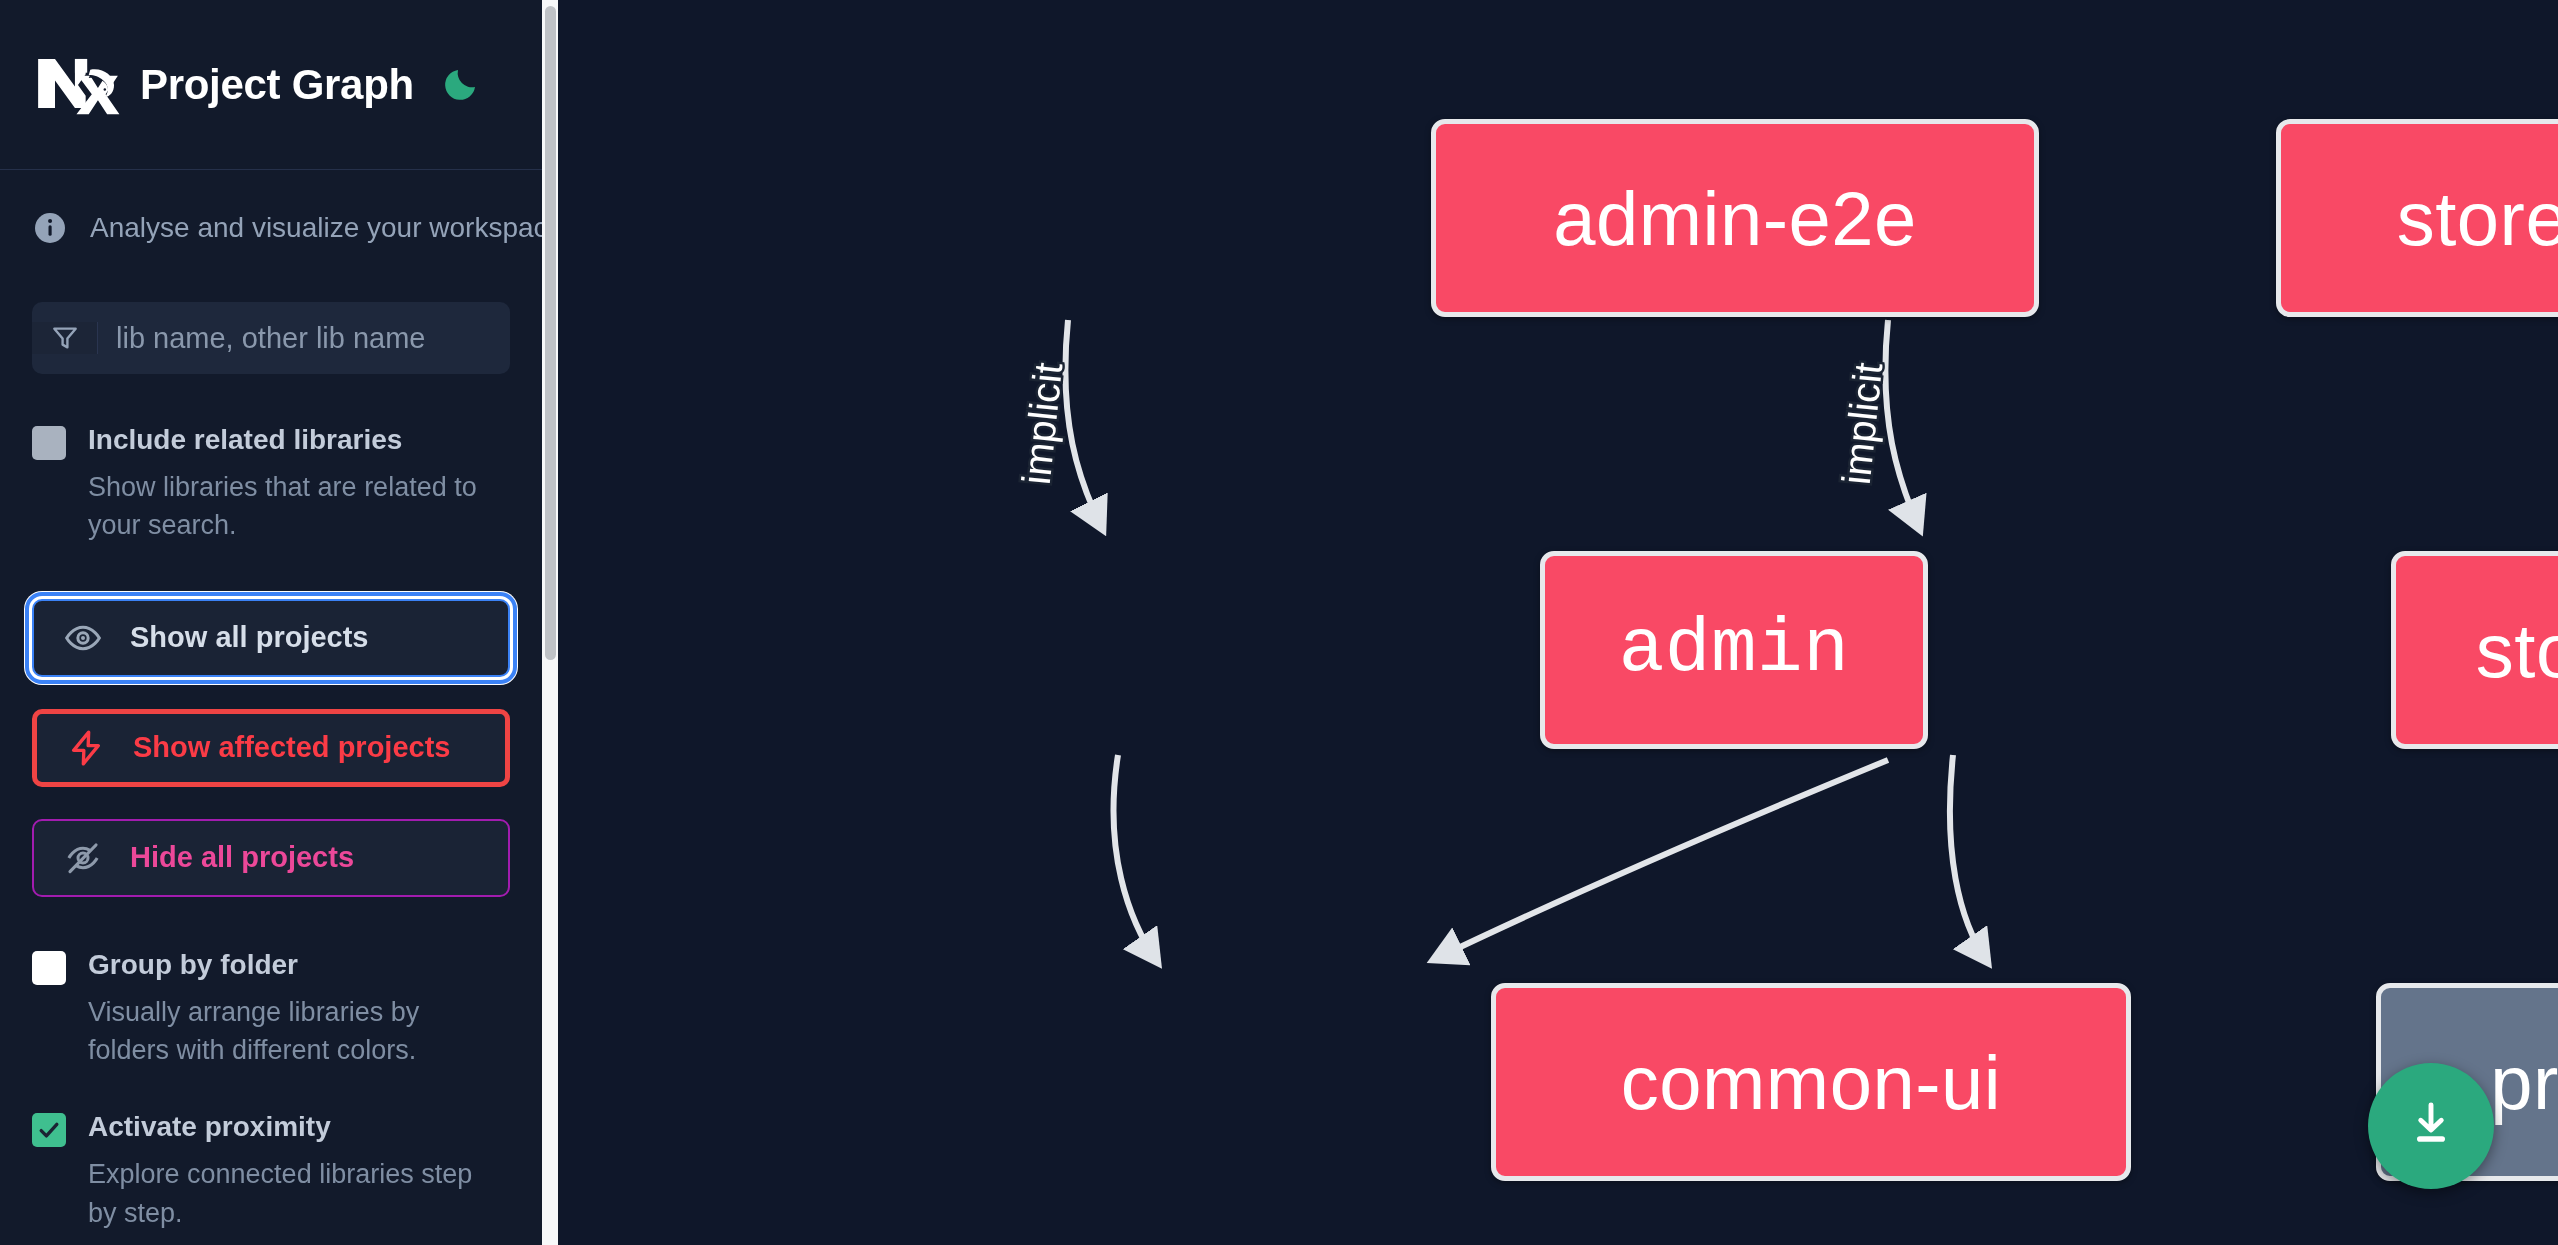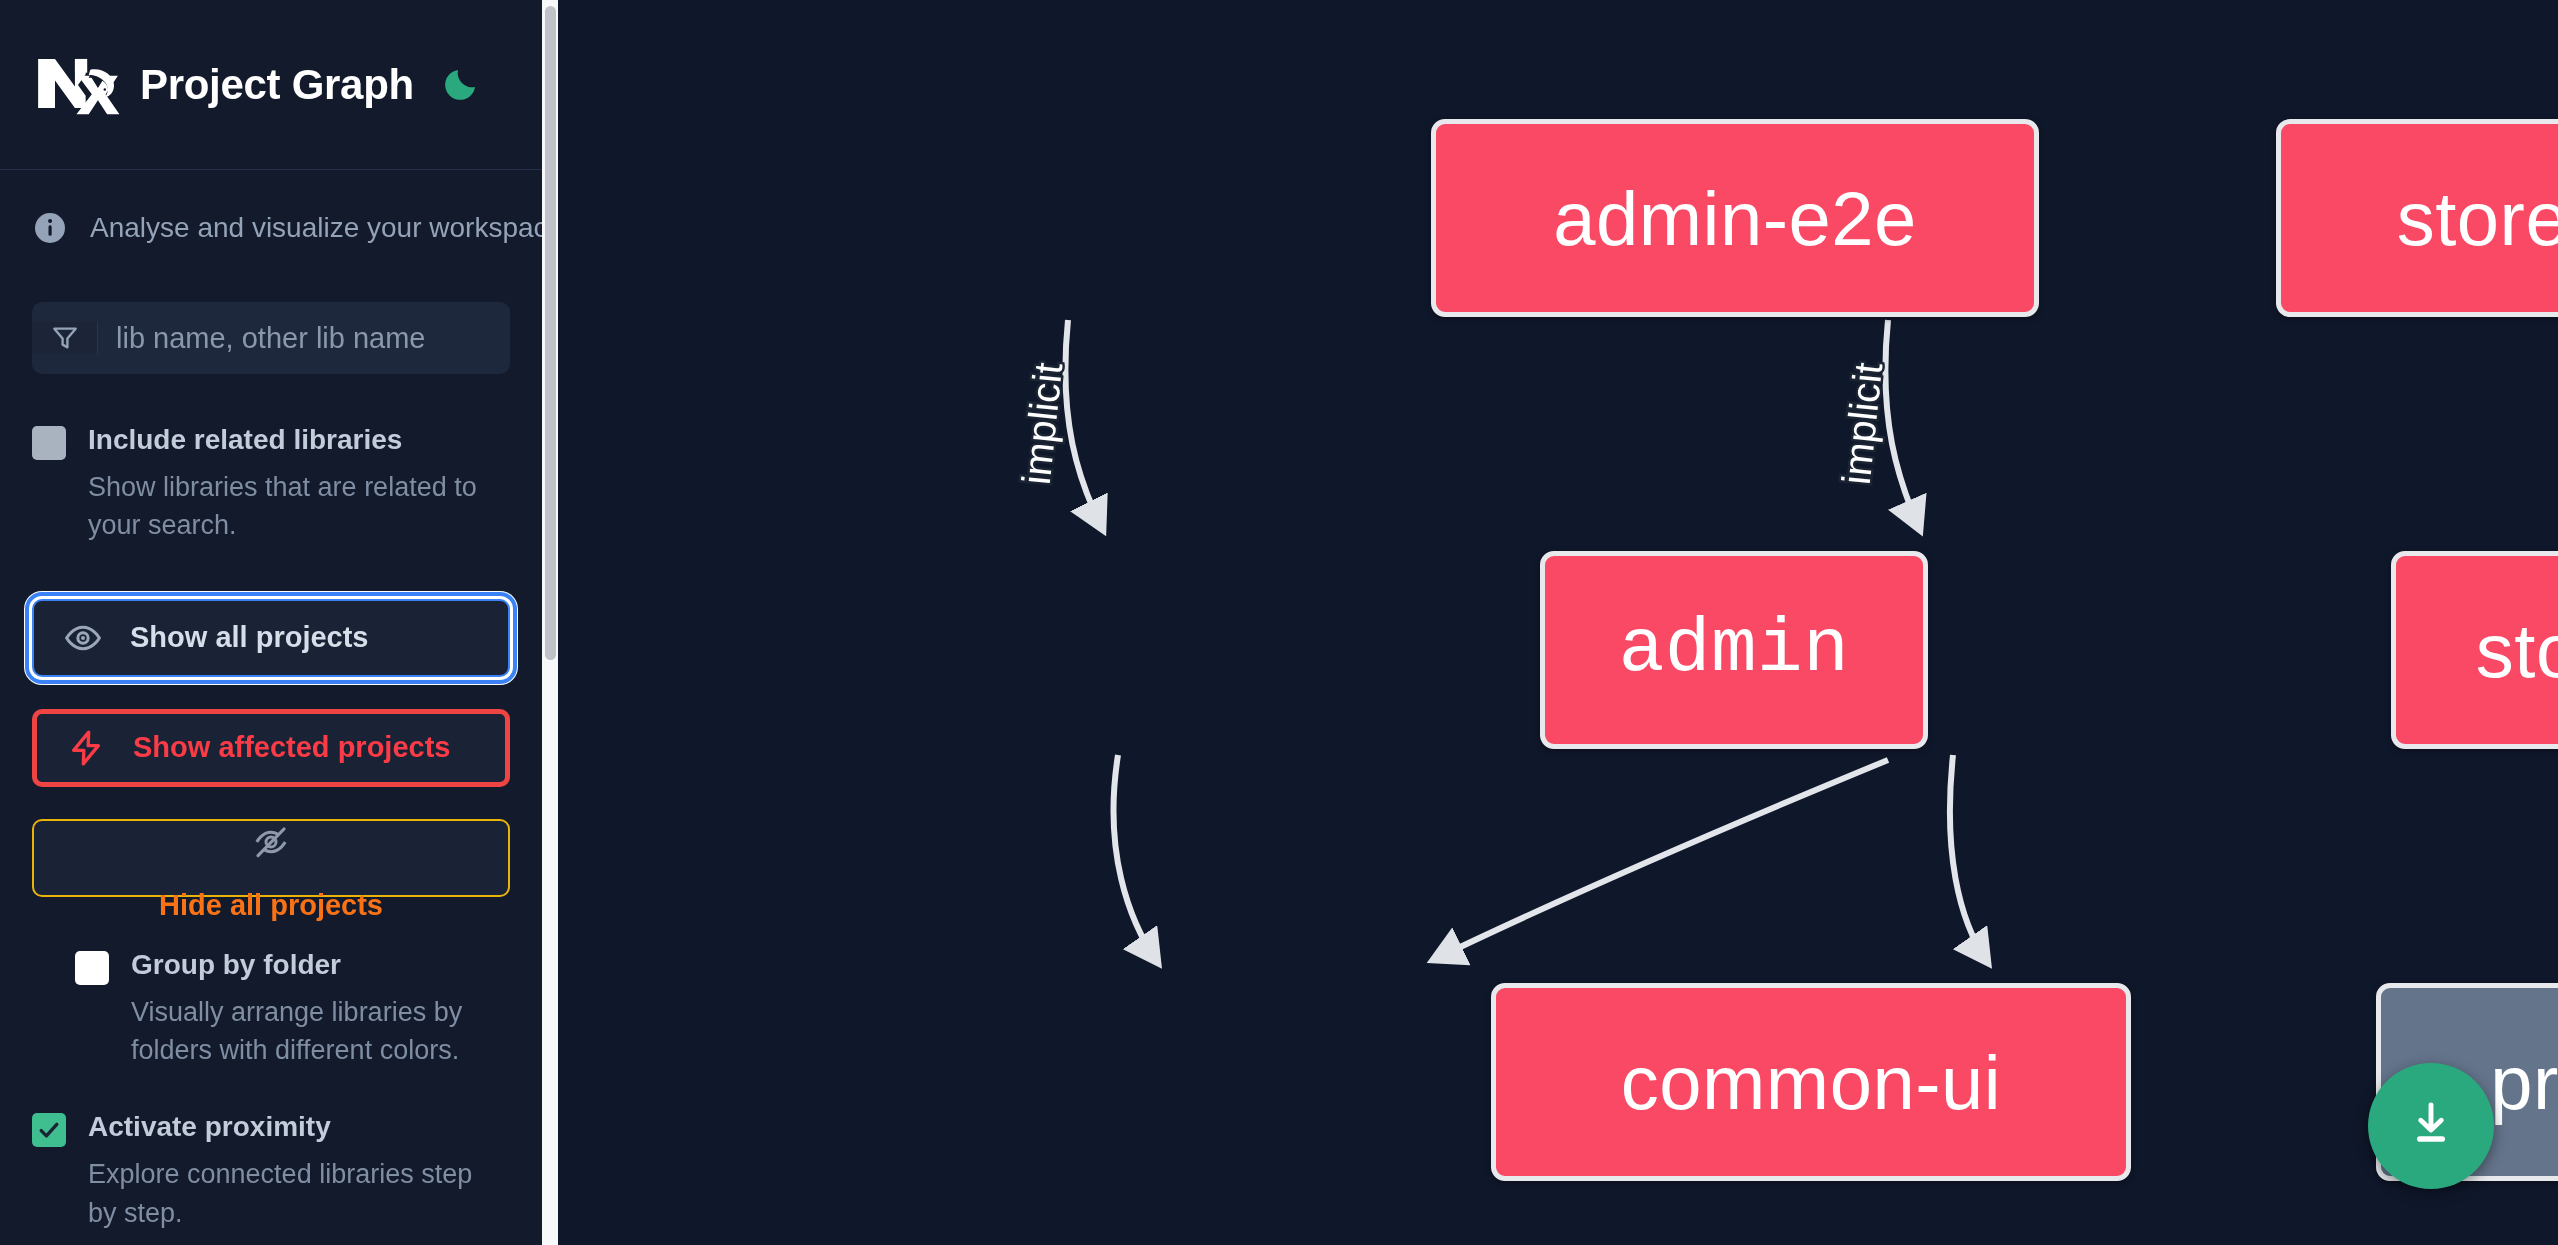--- a/index.html
+++ b/index.html
@@ -105,21 +105,21 @@
     font-size:29px; font-weight:700;
   }
   .btn-show-all {
     border:2px solid #3B82F6;
     outline:4px solid #3B82F6;
     outline-offset:3px;
     box-shadow:0 0 0 8px #FFFFFF;
     color:#D6DEE9;
   }
   .btn-affected { border:5px solid #ef4444; color:#FB3B46; }
-  .btn-hide { border:2px solid #eab308; color:#f97316;flex-direction:column; }
+  .btn-hide { border:2px solid #a21caf; color:#ec4899; }
   .btn-icon { width:42px; height:42px; flex:0 0 42px; display:flex; align-items:center; justify-content:center; }
 
   
   .sb-scrollbar {
     position:absolute; top:0; right:0;
     width:16px; height:1245px;
     background:#F7F8F9;
   }
   .sb-thumb {
     position:absolute; top:6px; left:3px;
@@ -245,21 +245,21 @@
             <svg viewBox="0 0 24 24" width="40" height="40">
               <path fill="none" stroke="#8E9AAB" stroke-width="1.8" d="M3.5 12S6.5 6.2 12 6.2c1.6 0 3 .5 4.2 1.2M20.5 12s-3 5.8-8.5 5.8c-1.6 0-3-.5-4.2-1.2"></path>
               <circle cx="12" cy="12" r="3" fill="none" stroke="#8E9AAB" stroke-width="1.8"></circle>
               <path stroke="#8E9AAB" stroke-width="1.9" stroke-linecap="round" d="M4.2 20.2 19.8 4.2"></path>
             </svg>
           </span>
           <span>Hide all projects</span>
         </div>
       </div>
 
-      <div class="check-block" style="margin-top:50px;margin-left:43px;">
+      <div class="check-block" style="margin-top:50px;">
         <div class="check-row">
           <span class="cbox unchecked-white"></span>
           <span class="check-label">Group by folder</span>
         </div>
         <div class="check-desc">Visually arrange libraries by folders with different colors.</div>
       </div>
 
       <div class="check-block" style="margin-top:40px;">
         <div class="check-row">
           <span class="cbox checked">

